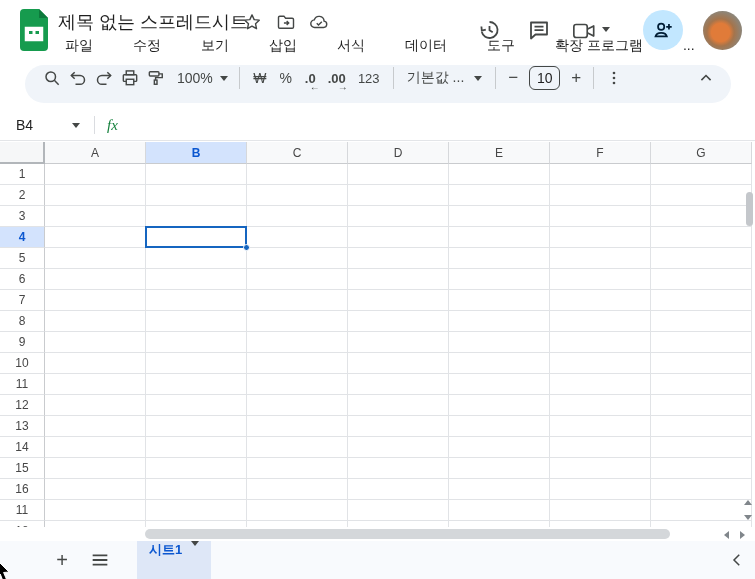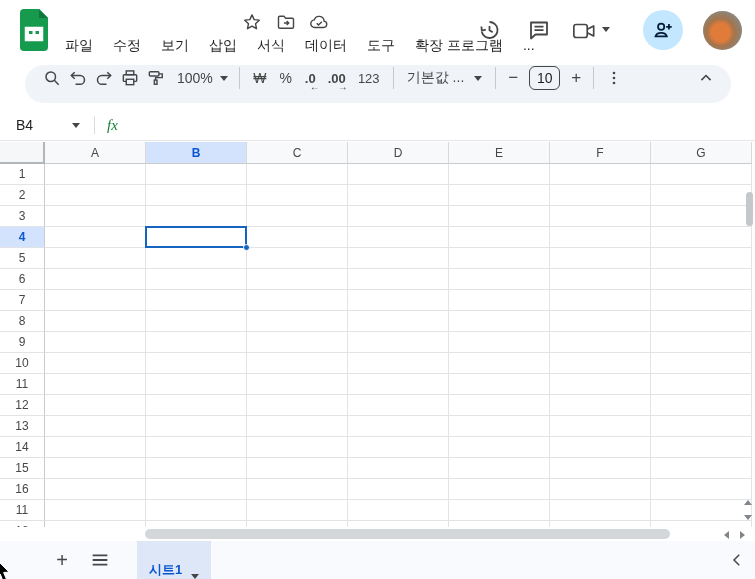--- a/index.html
+++ b/index.html
@@ -8,21 +8,21 @@
   #app { position:relative; width:755px; height:579px; background:#fff; overflow:hidden; }
 
   
   #topbar { position:absolute; left:0; top:0; width:755px; height:60px; background:#fff; }
   #logo { position:absolute; left:18px; top:9px; width:32px; height:42px; }
   #doc-title { position:absolute; left:58px; top:10px; font-size:18px; color:#1f1f1f; white-space:nowrap; }
   .title-icon { position:absolute; top:12px; width:20px; height:20px; color:#444746; cursor:pointer; }
   #star-icon { left:242px; }
   #folder-icon { left:276px; }
   #cloud-icon { left:309px; }
-  #menu-bar { position:absolute; left:55px; top:34px; display:flex; }
+  #menu-bar { position:absolute; left:55px; top:34px; display:flex;gap:20px; }
   .menu-item { font-size:14px; color:#1f1f1f; padding:3px 10px; border-radius:6px; cursor:pointer; white-space:nowrap; }
   .top-action { position:absolute; top:18px; width:24px; height:24px; color:#444746; cursor:pointer; }
   #history-icon { left:477px; }
   #comment-icon { left:527px; }
   #camera-icon  { left:572px; top:19px; }
   #camera-caret { position:absolute; left:602px; top:27px; }
   #share-button { position:absolute; left:643px; top:10px; width:40px; height:40px; border-radius:50%;
     background:#c2e7ff; display:flex; align-items:center; justify-content:center; cursor:pointer; }
   #avatar { position:absolute; left:703px; top:11px; width:39px; height:39px; border-radius:50%; cursor:pointer;
     background:radial-gradient(circle at 45% 55%, #e07b39 0 30%, #a4744c 45%, #8d8578 70%, #b7b2a6 100%); }
@@ -90,21 +90,21 @@
     border-bottom:4px solid transparent; cursor:pointer; }
   #h-left { left:724px; border-right:5px solid #80868b; }
   #h-right { left:740px; border-left:5px solid #80868b; }
 
   
   #sheet-bar { position:absolute; left:0; top:541px; width:755px; height:38px; background:#f8fafd; }
   #add-sheet { position:absolute; left:48px; top:0; width:28px; height:38px; display:flex; align-items:center;
     justify-content:center; font-size:20px; color:#444746; cursor:pointer; }
   #all-sheets { position:absolute; left:88px; top:8px; width:24px; height:22px; color:#444746; cursor:pointer; }
   #sheet-tab { position:absolute; left:137px; top:0; height:38px; padding:0 12px; background:#dee7f7;
-    display:flex; align-items:flex-end; gap:9px; cursor:pointer; }
+    display:flex; align-items:flex-start; gap:9px; cursor:pointer; }
   #sheet-tab-label { font-size:13px; font-weight:bold; color:#0b57d0; white-space:nowrap; }
   #panel-chevron { position:absolute; left:728px; top:10px; width:18px; height:18px; color:#444746; cursor:pointer; }
 
   #mouse-cursor { position:absolute; left:-4px; top:560px; width:18px; height:24px; pointer-events:none; }
 </style>
 </head>
 <body>
 
 <div id="app">
 
@@ -116,20 +116,21 @@
         <rect x="8" y="19" width="16" height="3"></rect>
         <rect x="8" y="25" width="16" height="3"></rect>
         <rect x="8" y="19" width="3" height="12"></rect>
         <rect x="14.5" y="19" width="3" height="12"></rect>
         <rect x="21" y="19" width="3" height="12"></rect>
         <rect x="8" y="31" width="16" height="3" transform="translate(0 -3)"></rect>
       </g>
       <rect x="8" y="19" width="16" height="12" fill="none" stroke="#fff" stroke-width="2.5"></rect>
     </svg>
 
+    <div id="doc-title">제목 없는 스프레드시트</div>
 
     <svg class="title-icon" id="star-icon" viewBox="0 0 24 24">
       <path d="M12 3.5 l2.6 5.6 6.1.7 -4.5 4.2 1.2 6 -5.4-3 -5.4 3 1.2-6 -4.5-4.2 6.1-.7 Z" fill="none" stroke="currentColor" stroke-width="1.7" stroke-linejoin="round"></path>
     </svg>
     <svg class="title-icon" id="folder-icon" viewBox="0 0 24 24">
       <path d="M3 6.5 a1.5 1.5 0 0 1 1.5-1.5 h5 l2 2.5 h8 a1.5 1.5 0 0 1 1.5 1.5 v9 a1.5 1.5 0 0 1-1.5 1.5 h-15 a1.5 1.5 0 0 1-1.5-1.5 Z" fill="none" stroke="currentColor" stroke-width="1.7"></path>
       <path d="M9.5 13.2 h5.6 M12.8 10.8 l2.5 2.4 -2.5 2.4" fill="none" stroke="currentColor" stroke-width="1.6"></path>
     </svg>
     <svg class="title-icon" id="cloud-icon" viewBox="0 0 24 24">
       <path d="M7 18.5 h10.5 a3.8 3.8 0 0 0 .6-7.55 A6 6 0 0 0 6.4 9.4 A4.3 4.3 0 0 0 7 18.5 Z" fill="none" stroke="currentColor" stroke-width="1.7"></path>

